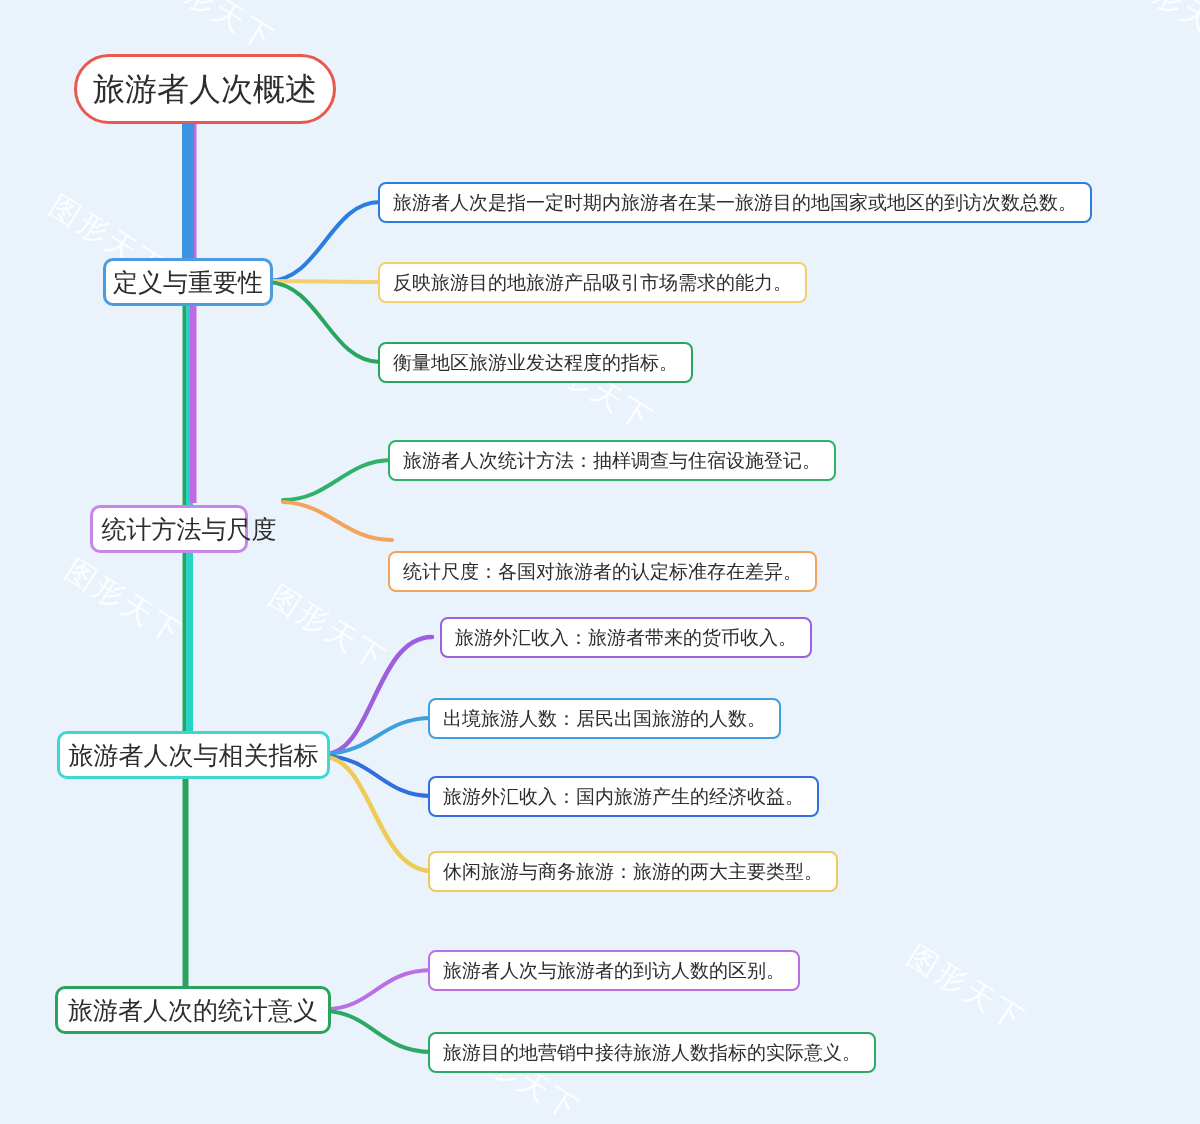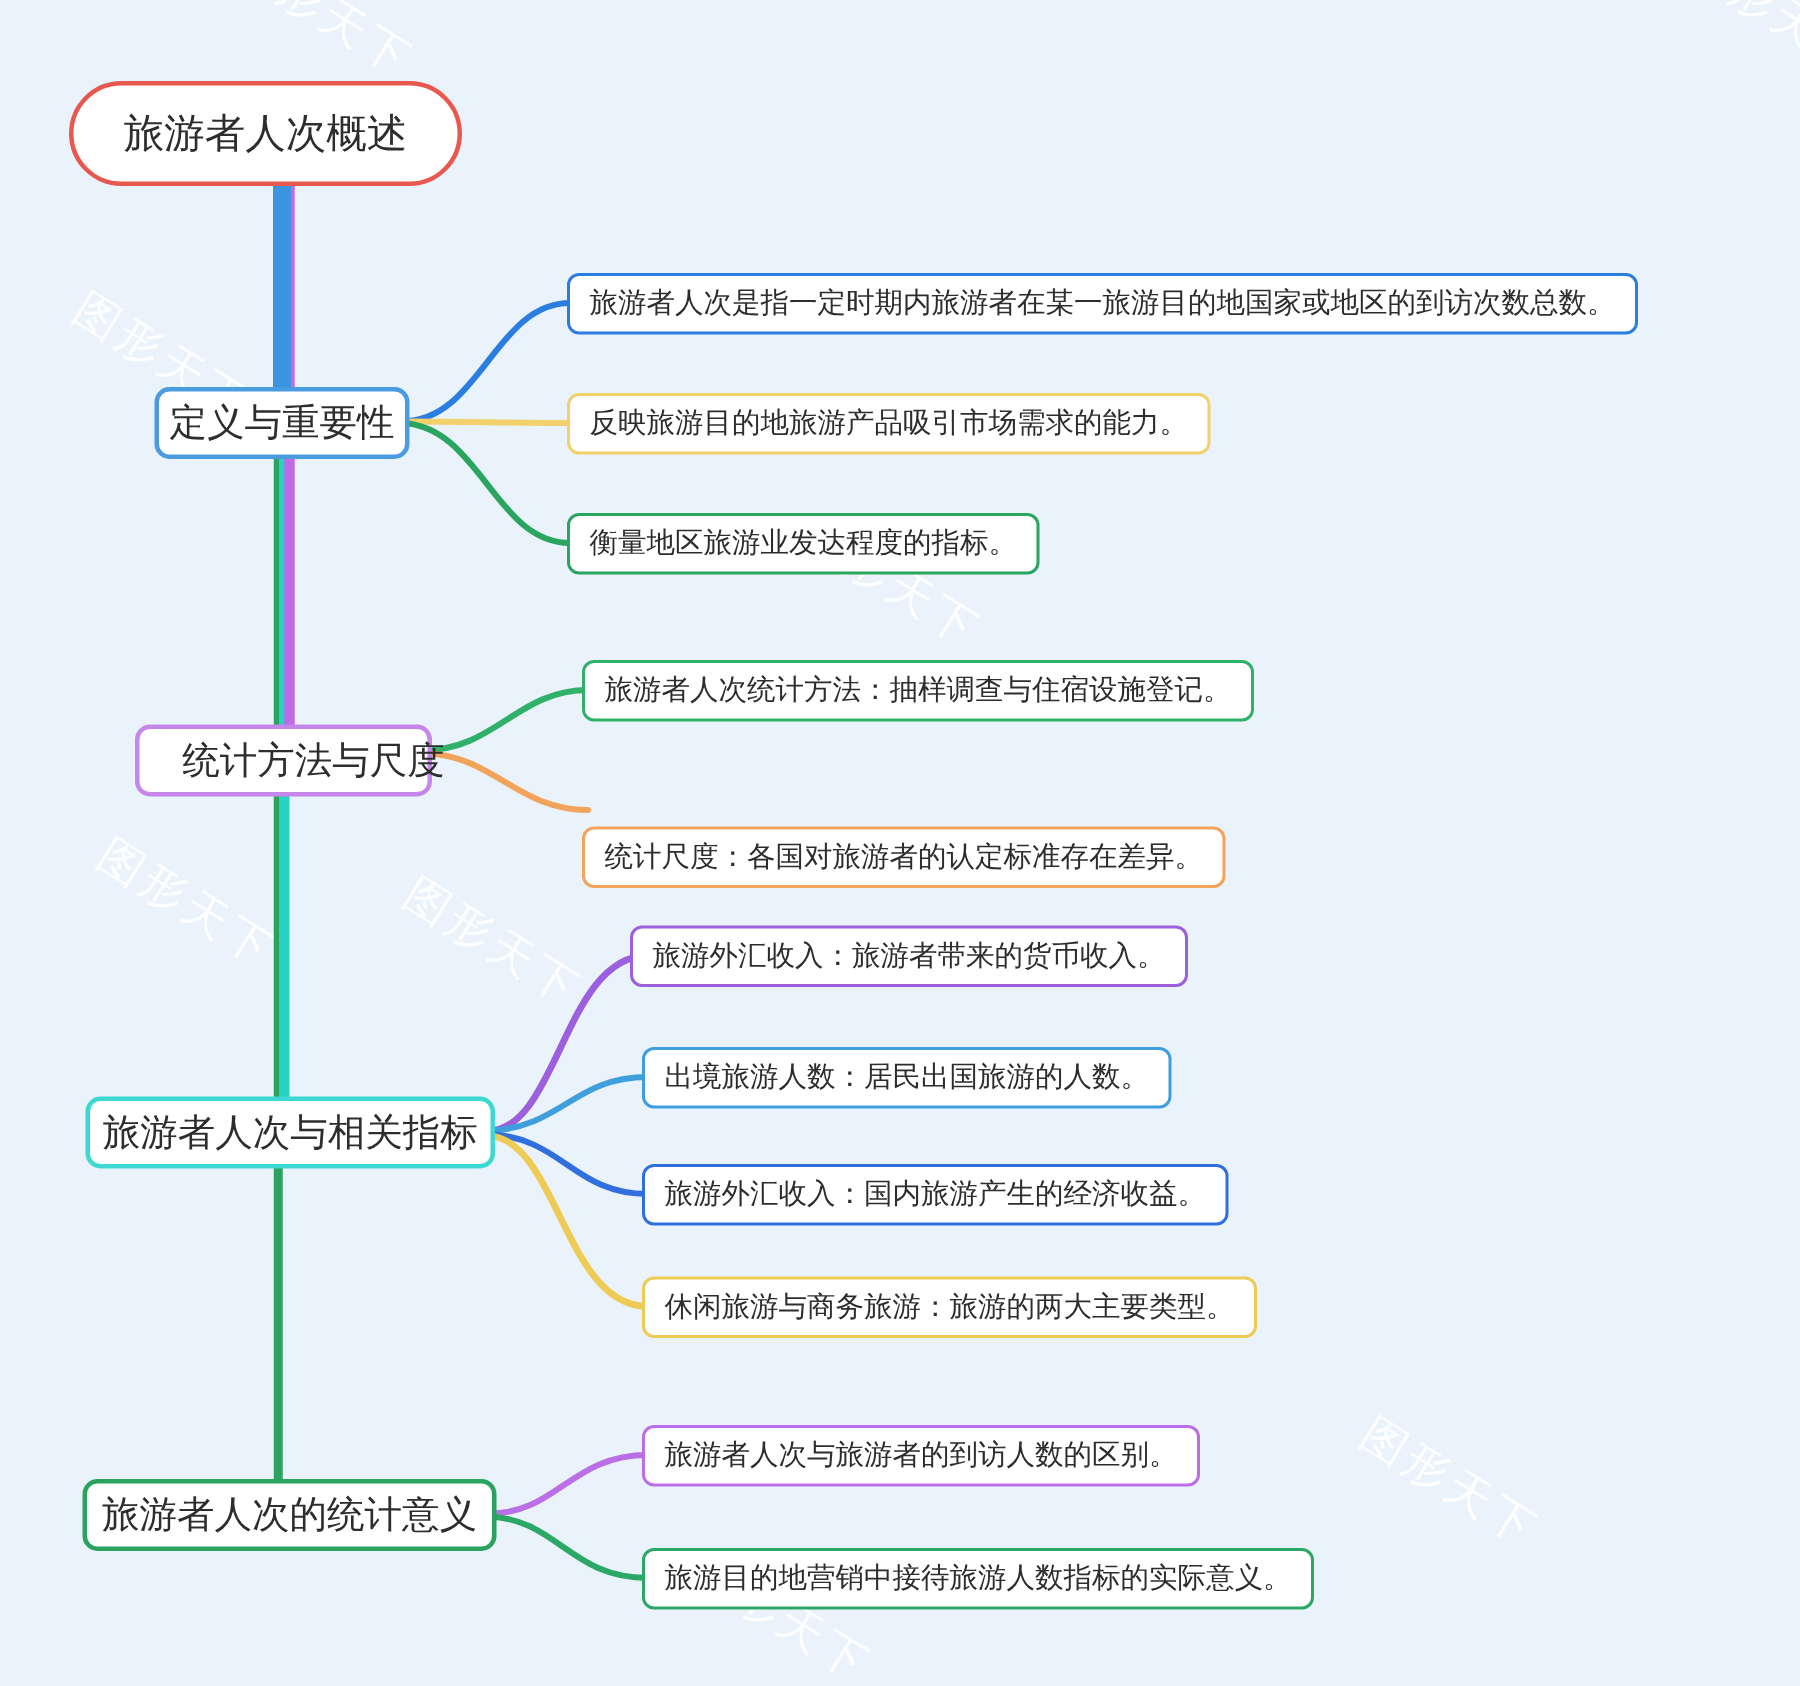--- a/index.html
+++ b/index.html
@@ -19,46 +19,46 @@
     white-space:nowrap;user-select:none;
   }
   .node{
     position:absolute;z-index:2;
     background:#ffffff;
     white-space:nowrap;
     box-sizing:border-box;
     line-height:1;
   }
   .root{
-    left:46px;top:54px;width:262px;height:70px;
+    left:74px;top:54px;width:262px;height:70px;
     border:3px solid #e8584f;border-radius:35px;
-    font-size:27px;
+    font-size:32px;
     display:flex;align-items:center;justify-content:center;
   }
   .branch{
     height:48px;border-radius:10px;font-size:25px;
     display:flex;align-items:center;justify-content:center;
     border:3px solid #999;
   }
   .b1{left:103px;top:258px;width:170px;border-color:#4a9be0;}
-  .b2{left:90px;top:483px;width:198px;border-color:#c687ea;padding-left:40px;}
+  .b2{left:90px;top:505px;width:158px;border-color:#c687ea;padding-left:40px;}
   .b3{left:57px;top:731px;width:273px;border-color:#3ed8d2;}
   .b4{left:55px;top:986px;width:276px;border-color:#2ba35f;}
   .leaf{
     height:41px;border-radius:8px;font-size:19px;
     display:flex;align-items:center;
     padding:1px 13px;
     border:2.5px solid #999;
   }
   .c11{left:378px;top:182px;border-color:#2b7de0;}
   .c12{left:378px;top:262px;border-color:#f2d06b;}
   .c13{left:378px;top:342px;border-color:#2aa55f;}
   .c21{left:388px;top:440px;border-color:#2fb169;}
   .c22{left:388px;top:520px;border-color:#f2a45c;margin-top:31px;}
-  .c31{left:420px;top:617px;border-color:#9c5fdd;}
+  .c31{left:440px;top:617px;border-color:#9c5fdd;}
   .c32{left:428px;top:698px;border-color:#3f9fdd;}
   .c33{left:428px;top:776px;border-color:#306fdd;}
   .c34{left:428px;top:851px;border-color:#eecb55;}
   .c41{left:428px;top:950px;border-color:#bb6fe6;}
   .c42{left:428px;top:1032px;border-color:#2ca866;}
 </style>
 </head>
 <body>
 
 <div class="canvas">

